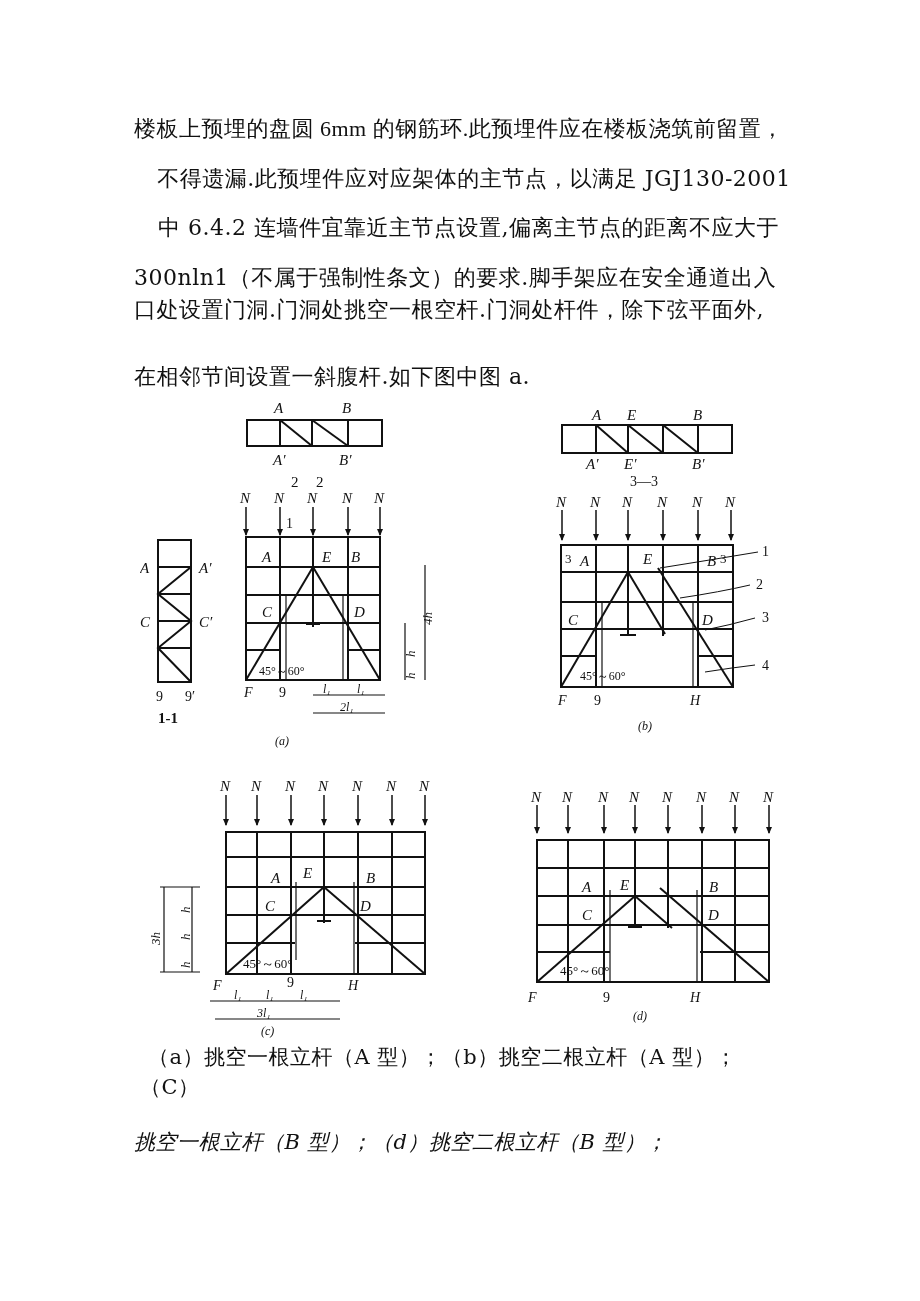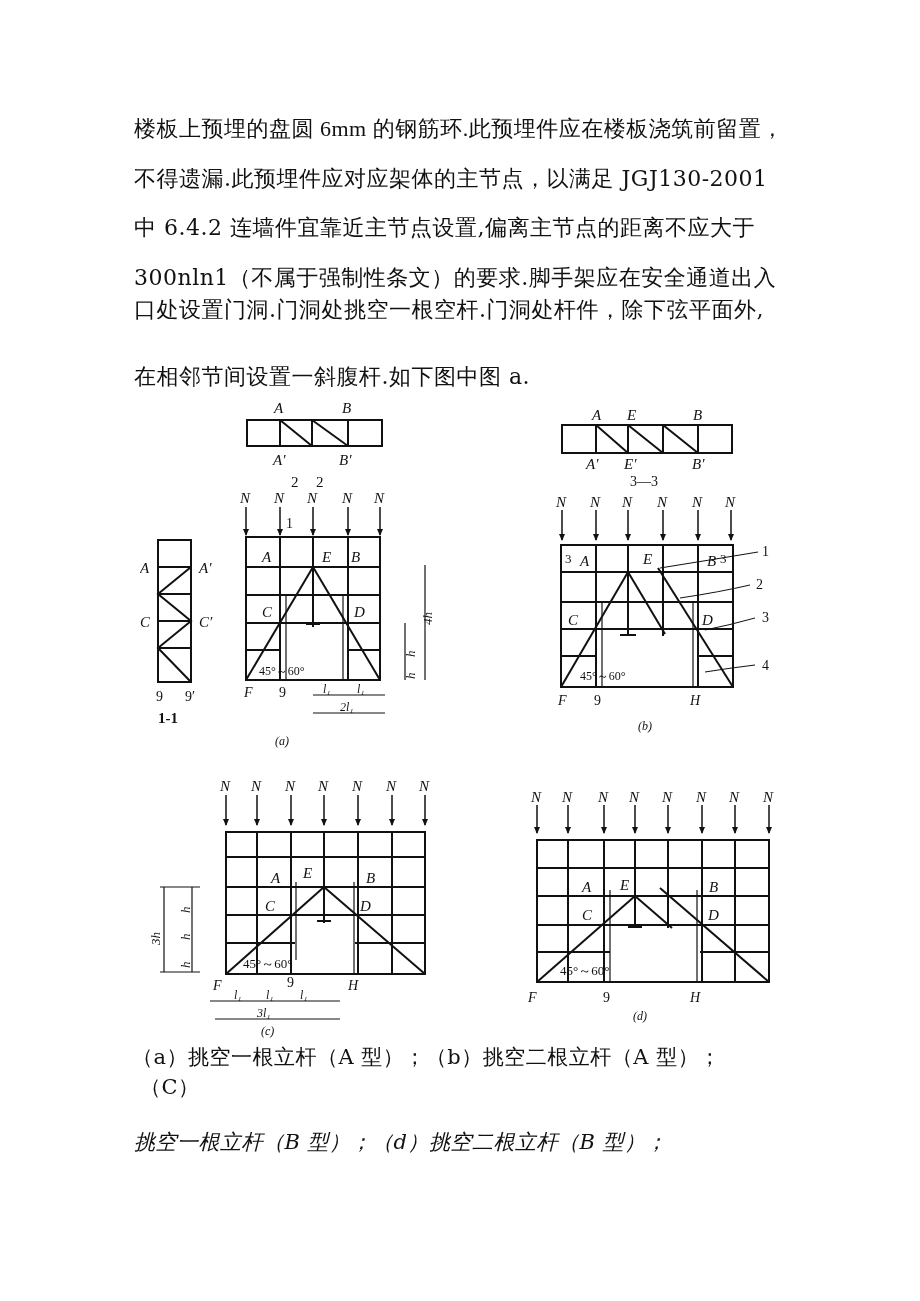--- a/index.html
+++ b/index.html
@@ -7,22 +7,22 @@
   .para { position:absolute; left:134px; width:680px; font-size:22px; line-height:26px; letter-spacing:0.5px; white-space:nowrap; }
   .fig { position:absolute; }
   svg text { font-family:"Liberation Serif", serif; font-style:italic; fill:#111; }
   svg .num { font-style:normal; }
   .caption { position:absolute; font-size:21px; white-space:nowrap; letter-spacing:0.5px; }
 </style>
 </head>
 <body>
 
 <div class="para" style="top:116px;font-family:Liberation Serif, serif;">楼板上预埋的盘圆 6mm 的钢筋环.此预埋件应在楼板浇筑前留置，</div>
-<div class="para" style="top:166px;">不得遗漏.此预埋件应对应架体的主节点，以满足 JGJ130-2001</div>
-<div class="para" style="top:215px;">中 6.4.2 连墙件宜靠近主节点设置,偏离主节点的距离不应大于</div>
+<div class="para" style="top:166px;text-align:center;">不得遗漏.此预埋件应对应架体的主节点，以满足 JGJ130-2001</div>
+<div class="para" style="top:215px;margin-left:24px;">中 6.4.2 连墙件宜靠近主节点设置,偏离主节点的距离不应大于</div>
 <div class="para" style="top:265px;">300nln1（不属于强制性条文）的要求.脚手架应在安全通道出入</div>
 <div class="para" style="top:297px;">口处设置门洞.门洞处挑空一根空杆.门洞处杆件，除下弦平面外,</div>
 <div class="para" style="top:364px;">在相邻节间设置一斜腹杆.如下图中图 a.</div>
 
 <svg class="fig" style="left:140px; top:395px;" width="310" height="365" viewBox="0 0 310 365" stroke="#111" fill="none" stroke-width="2">
 
   <g>
     <rect x="107" y="25" width="135" height="26"></rect>
     <line x1="140" y1="25" x2="140" y2="51"></line>
     <line x1="172" y1="25" x2="172" y2="51"></line>
@@ -314,15 +314,15 @@
     <text x="72" y="150" font-size="15" stroke="none">C</text>
     <text x="198" y="150" font-size="15" stroke="none">D</text>
     <text x="18" y="232" font-size="14" stroke="none">F</text>
     <text x="93" y="232" font-size="14" stroke="none" class="num">9</text>
     <text x="180" y="232" font-size="14" stroke="none">H</text>
     <text x="50" y="205" font-size="13" stroke="none" class="num">45°～60°</text>
   </g>
   <text x="123" y="250" font-size="12" stroke="none">(d)</text>
 </svg>
 
-<div class="caption" style="left:132px; top:1043px;">（a）挑空一根立杆（A 型）；（b）挑空二根立杆（A 型）；</div>
+<div class="caption" style="left:148px; top:1043px;">（a）挑空一根立杆（A 型）；（b）挑空二根立杆（A 型）；</div>
 <div class="caption" style="left:140px; top:1073px;">（C）</div>
 <div class="caption" style="left:134px; top:1128px;font-style:italic;">挑空一根立杆（B 型）；（d）挑空二根立杆（B 型）；</div>
 
 </body></html>

